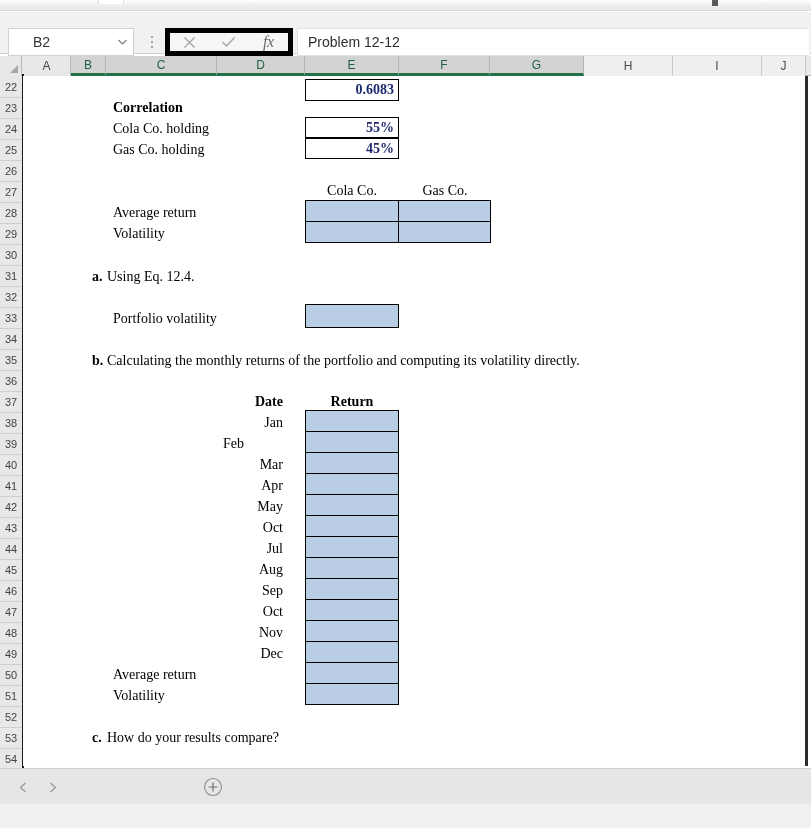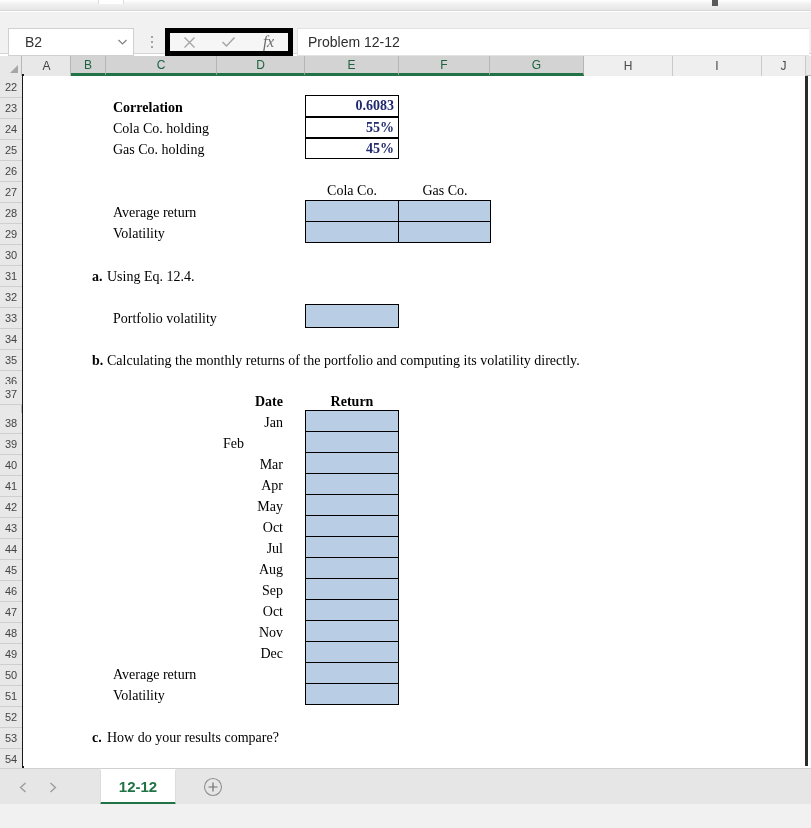--- a/index.html
+++ b/index.html
@@ -46,21 +46,21 @@
   }
   .namebox {
     position: absolute; left: 8px; top: 16px;
     width: 126px; height: 28px;
     background: #ffffff;
     border: 1px solid #d0d0d0;
     display: flex; align-items: center;
   }
   .namebox-text {
     flex: 1;
-    padding-left: 16px;
+    padding-left: 24px;
     font-size: 14px;
     color: #333333;
     font-family: "Liberation Sans", sans-serif;
   }
   .namebox-arrow {
     width: 22px; height: 26px;
     display: flex; align-items: center; justify-content: center;
   }
   .namebox-arrow svg { display: block; }
 
@@ -330,21 +330,21 @@
         <div class="rh" style="top: 106px; height: 21px;">27</div>
         <div class="rh" style="top: 127px; height: 21px;">28</div>
         <div class="rh" style="top: 148px; height: 21px;">29</div>
         <div class="rh" style="top: 169px; height: 21px;">30</div>
         <div class="rh" style="top: 190px; height: 21px;">31</div>
         <div class="rh" style="top: 211px; height: 21px;">32</div>
         <div class="rh" style="top: 232px; height: 21px;">33</div>
         <div class="rh" style="top: 253px; height: 21px;">34</div>
         <div class="rh" style="top: 274px; height: 21px;">35</div>
         <div class="rh" style="top: 295px; height: 21px;">36</div>
-        <div class="rh" style="top: 308px; height: 21px;">37</div>
+        <div class="rh" style="top: 316px; height: 21px;">37</div>
         <div class="rh" style="top: 337px; height: 21px;">38</div>
         <div class="rh" style="top: 358px; height: 21px;">39</div>
         <div class="rh" style="top: 379px; height: 21px;">40</div>
         <div class="rh" style="top: 400px; height: 21px;">41</div>
         <div class="rh" style="top: 421px; height: 21px;">42</div>
         <div class="rh" style="top: 442px; height: 21px;">43</div>
         <div class="rh" style="top: 463px; height: 21px;">44</div>
         <div class="rh" style="top: 484px; height: 21px;">45</div>
         <div class="rh" style="top: 505px; height: 21px;">46</div>
         <div class="rh" style="top: 526px; height: 21px;">47</div>
@@ -358,21 +358,21 @@
         <div class="rh" style="top: 694px; height: 10px;">55</div>
       </div>
   </div>
 
   <div class="sheet-left-edge"></div>
   <div class="sheet-right-edge"></div>
 
   <div class="sheet">
 
     <div class="ctext b" style="left:90px; top:24px;">Correlation</div>
-    <div class="obox" style="left:282px; top:19px; width:94px; height:22px;">
+    <div class="obox" style="left:282px; top:3px; width:94px; height:22px;">
       <span class="val">0.6083</span>
     </div>
 
     <div class="ctext" style="left:90px; top:45px;">Cola Co. holding</div>
     <div class="obox" style="left:282px; top:41px; width:94px; height:21px;">
       <span class="val">55%</span>
     </div>
 
     <div class="ctext" style="left:90px; top:66px;">Gas Co. holding</div>
     <div class="obox" style="left:282px; top:62px; width:94px; height:21px;">
@@ -447,23 +447,20 @@
             <path d="M6.5 1 L1.5 5.5 L6.5 10" stroke="#9a9a9a" stroke-width="1.3" fill="none"></path>
           </svg>
       </div>
       <div class="navbtn">
         <svg width="8" height="11" viewBox="0 0 8 11">
             <path d="M1.5 1 L6.5 5.5 L1.5 10" stroke="#9a9a9a" stroke-width="1.3" fill="none"></path>
           </svg>
       </div>
     </div>
 
-    <div class="sheettab">
-      <span>12-12</span>
-    </div>
 
     <div class="addsheet">
       <svg width="20" height="20" viewBox="0 0 20 20">
         <circle cx="10" cy="10" r="8.5" stroke="#8f8f8f" stroke-width="1.1" fill="none"></circle>
         <path d="M10 5.5 L10 14.5 M5.5 10 L14.5 10" stroke="#6f6f6f" stroke-width="1.2" fill="none"></path>
       </svg>
     </div>
   </div>
 
   <div class="statusbar"></div>

